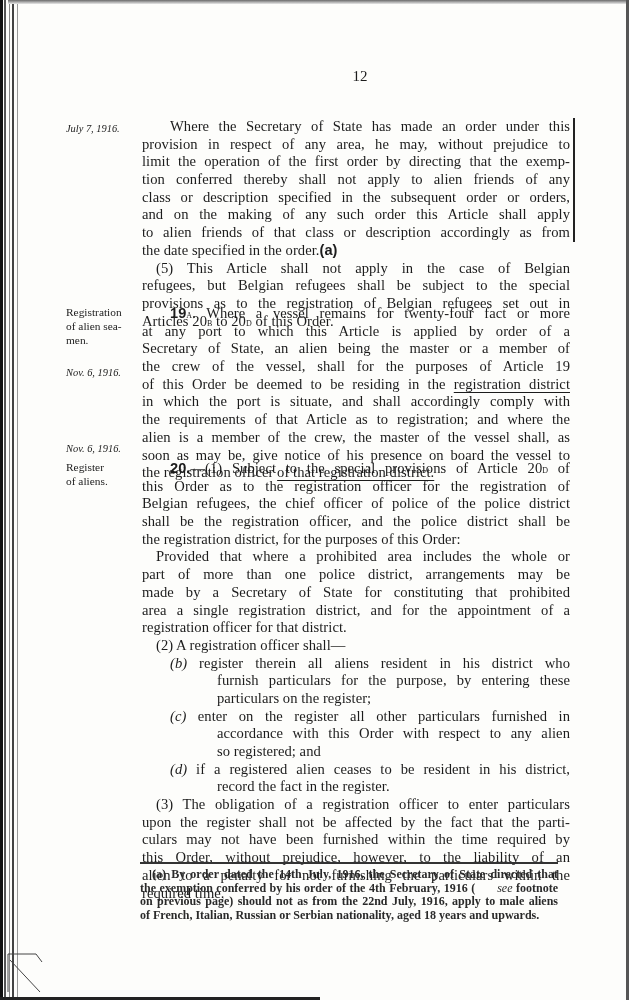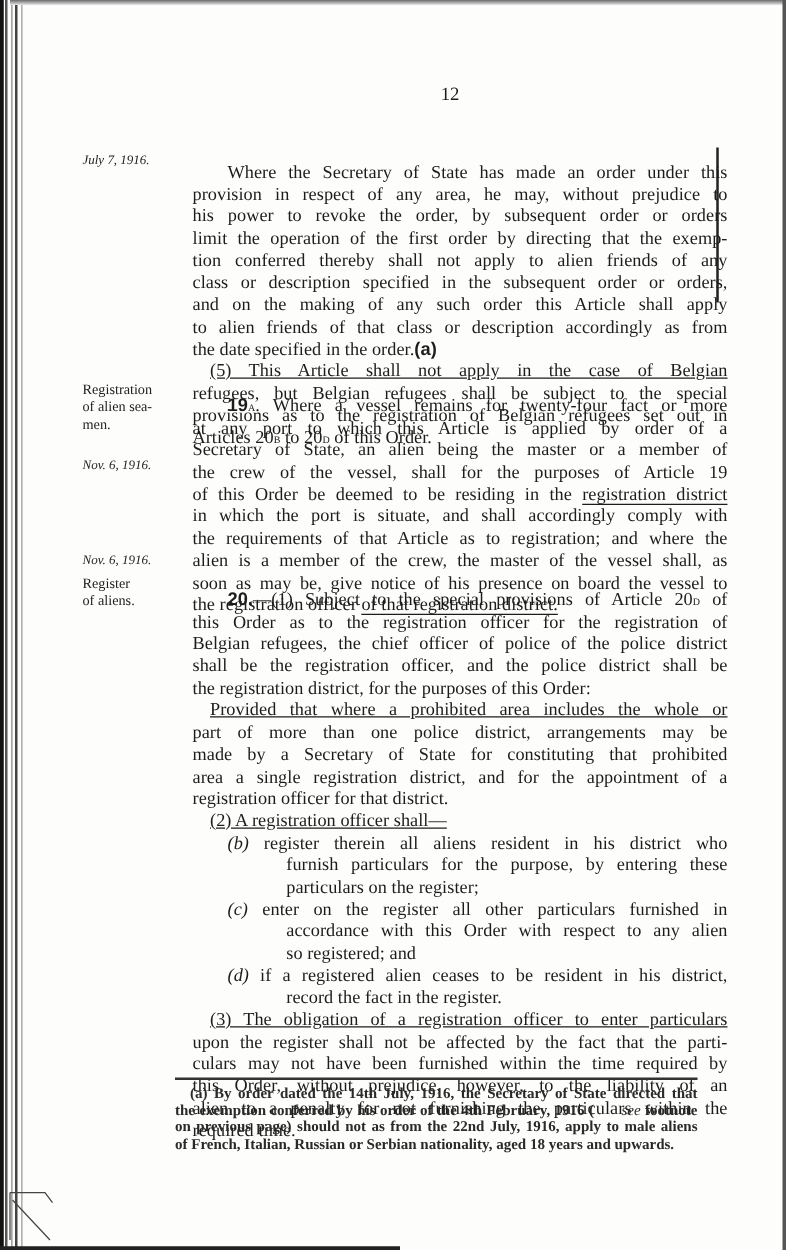--- a/index.html
+++ b/index.html
@@ -14,24 +14,24 @@
   .topedge { position: absolute; left: 8px; right: 0; top: 0; height: 4px; background: linear-gradient(#6b6b6b, #e8e8e8); }
   .rightedge { position: absolute; right: 0; top: 0; width: 3px; height: 1000px; background: #555; }
   .bottomedge { position: absolute; left: 0; bottom: 0; width: 320px; height: 3px; background: #222; }
   .corner { position: absolute; left: 6px; bottom: 4px; width: 40px; height: 44px; }
 
   .pagenum { position: absolute; left: 0; width: 720px; top: 68px; text-align: center; font-size: 15px; font-family: "Liberation Serif", serif; }
 
   .note { position: absolute; left: 66px; font-family: "Liberation Serif", serif; font-size: 11.4px; line-height: 14px; color: #222; }
   .note.date { font-style: italic; font-size: 10.4px; }
 
-  .body { position: absolute; left: 154px; width: 428px; font-family: "Liberation Serif", serif; font-size: 14.6px; line-height: 17.7px; text-align: justify; letter-spacing: 0.05px; margin-top: 12px; }
+  .body { position: absolute; left: 142px; width: 428px; font-family: "Liberation Serif", serif; font-size: 14.6px; line-height: 17.7px; text-align: justify; letter-spacing: 0.05px; }
   .line { display: block; white-space: nowrap; text-align-last: justify; height: 17.7px; }
   .line.last { text-align-last: left; }
-  .ind1 { padding-left: 14px; text-decoration: underline; }
+  .ind1 { padding-left: 14px; }
   .ind2 { padding-left: 28px; }
   .ind3 { padding-left: 75px; }
   .bold { font-weight: bold; font-family: "Liberation Sans", sans-serif; }
   .sc { font-variant: small-caps; font-size: 12px; }
   .ul { text-decoration: underline; text-decoration-thickness: 1.3px; text-underline-offset: 3px; }
 
   .sidebar-bar { position: absolute; left: 573px; top: 118px; width: 2px; height: 124px; background: #222; }
 
   .rule { position: absolute; left: 140px; width: 418px; top: 862px; height: 1.5px; background: #333; }
   .foot { position: absolute; left: 140px; width: 418px; top: 868px; font-family: "Liberation Serif", serif; font-size: 12px; line-height: 13.6px; font-weight: bold; color: #2a2a2a; }
@@ -69,21 +69,20 @@
 <div class="note" style="top:460px">
   <div>Register</div>
   <div>of aliens.</div>
 </div>
 
 <div class="sidebar-bar"></div>
 
 <div class="body" style="top:118px">
   <span class="line ind2">Where the Secretary of State has made an order under this</span>
   <span class="line">provision in respect of any area, he may, without prejudice to</span>
-  <span class="line">his power to revoke the order, by subsequent order or orders</span>
   <span class="line">limit the operation of the first order by directing that the exemp-</span>
   <span class="line">tion conferred thereby shall not apply to alien friends of any</span>
   <span class="line">class or description specified in the subsequent order or orders,</span>
   <span class="line">and on the making of any such order this Article shall apply</span>
   <span class="line">to alien friends of that class or description accordingly as from</span>
   <span class="line last"><span>the date specified in the order.</span><span class="bold">(a)</span></span>
 
   <span class="line ind1">(5) This Article shall not apply in the case of Belgian</span>
   <span class="line">refugees, but Belgian refugees shall be subject to the special</span>
   <span class="line">provisions as to the registration of Belgian refugees set out in</span>

